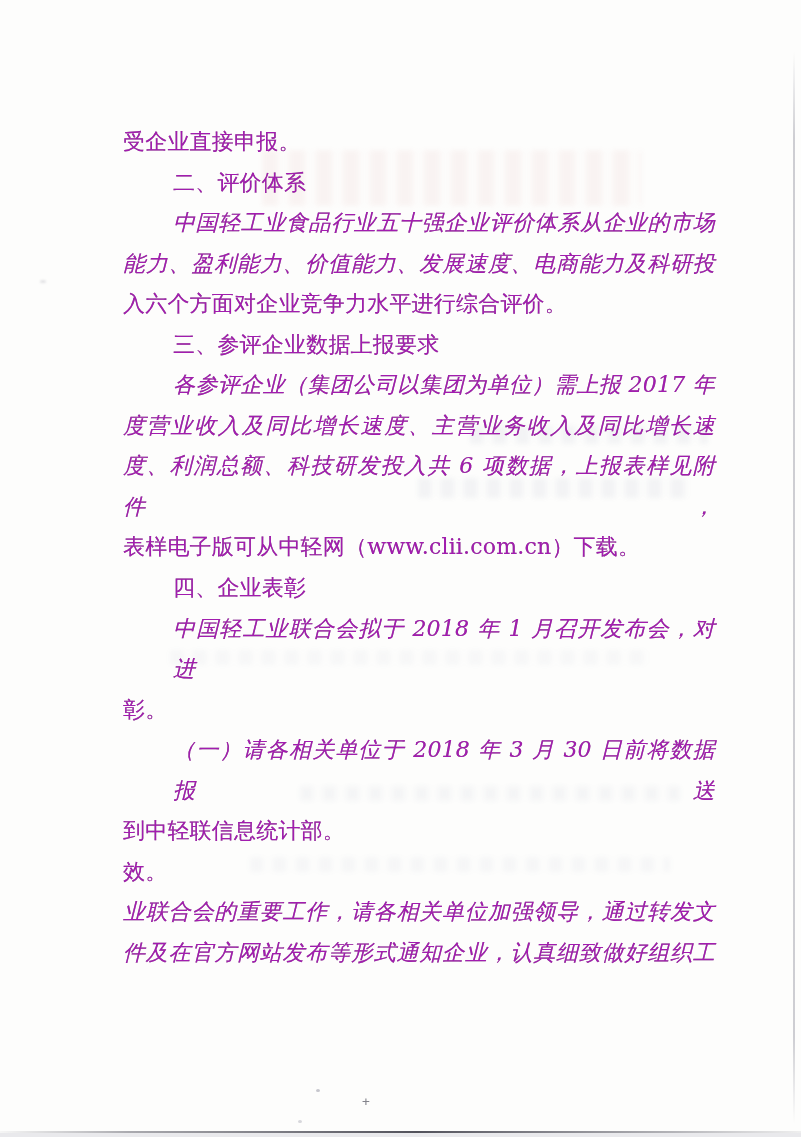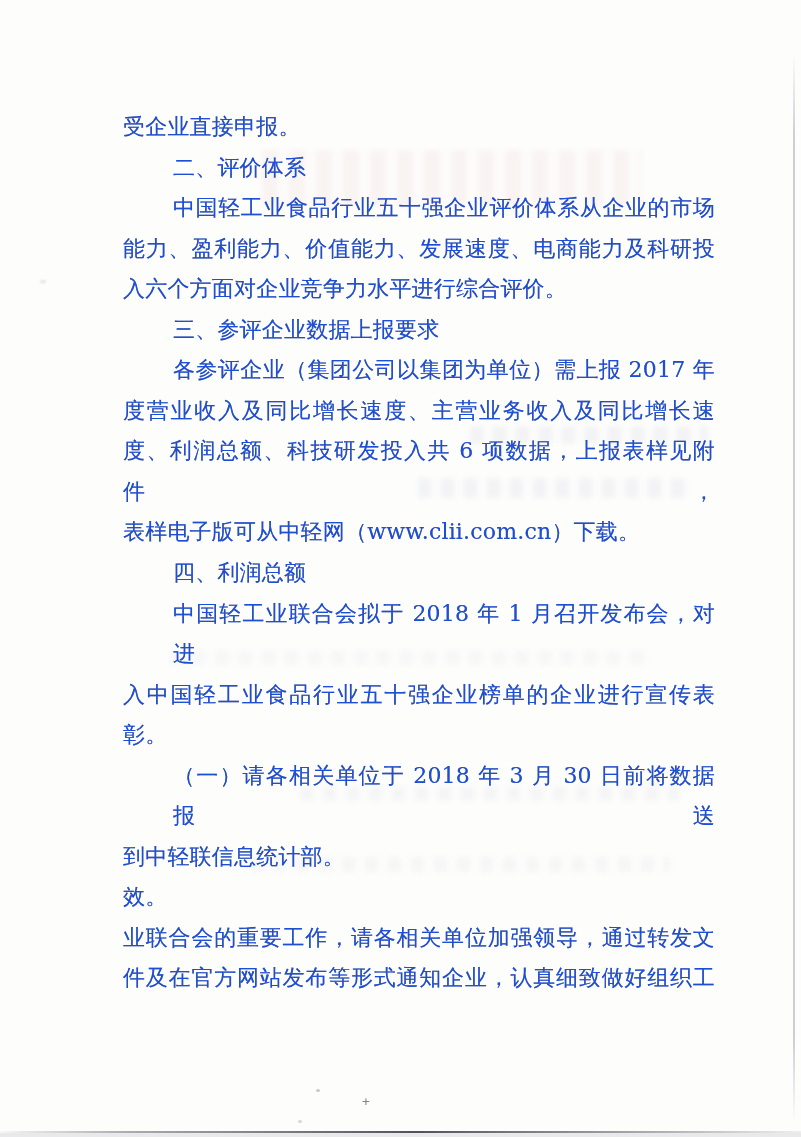--- a/index.html
+++ b/index.html
@@ -7,32 +7,32 @@
   body {
     position:relative;
     width:801px; height:1137px;
     background:#fdfdfc;
     overflow:hidden;
     font-family:"DejaVu Serif","Liberation Serif",serif;
   }
   
   .doc-text {
     position:absolute;
-    left:123px; top:107px; width:592px;
-    color:#1d4ed8;
+    left:123px; top:122px; width:592px;
+    color:#a21caf;
   }
   .line {
     font-size:22px;
     line-height:40.55px;
     letter-spacing:0.2px;
     white-space:normal;
     text-shadow:0 0 0.5px rgba(62,60,56,0.55);
   }
   .ind { padding-left:50px; }
-  .jf  { text-align:justify; text-align-last:justify; }
+  .jf  { text-align:justify; text-align-last:justify;font-style:italic; }
   
   .ghost {
     position:absolute;
     filter:blur(2.5px);
     pointer-events:none;
   }
   .ghost-red {
     background:repeating-linear-gradient(90deg,
       rgba(201,115,112,0.12) 0 16px, rgba(201,115,112,0.02) 16px 27px);
     opacity:0.55;
@@ -91,23 +91,22 @@
   <div class="line">受企业直接申报。</div>
   <div class="line ind">二、评价体系</div>
   <div class="line ind jf">中国轻工业食品行业五十强企业评价体系从企业的市场</div>
   <div class="line jf">能力、盈利能力、价值能力、发展速度、电商能力及科研投</div>
   <div class="line">入六个方面对企业竞争力水平进行综合评价。</div>
   <div class="line ind">三、参评企业数据上报要求</div>
   <div class="line ind jf">各参评企业（集团公司以集团为单位）需上报 2017 年</div>
   <div class="line jf">度营业收入及同比增长速度、主营业务收入及同比增长速</div>
   <div class="line jf">度、利润总额、科技研发投入共 6 项数据，上报表样见附件，</div>
   <div class="line">表样电子版可从中轻网（www.clii.com.cn）下载。</div>
-  <div class="line ind">四、利润总额</div>
+  <div class="line ind">四、企业表彰</div>
   <div class="line ind jf">中国轻工业联合会拟于 2018 年 1 月召开发布会，对进</div>
-  <div class="line jf">入中国轻工业食品行业五十强企业榜单的企业进行宣传表</div>
   <div class="line">彰。</div>
   <div class="line ind jf">（一）请各相关单位于 2018 年 3 月 30 日前将数据报送</div>
   <div class="line">到中轻联信息统计部。</div>
   <div class="line">效。</div>
   <div class="line jf">业联合会的重要工作，请各相关单位加强领导，通过转发文</div>
   <div class="line jf">件及在官方网站发布等形式通知企业，认真细致做好组织工</div>
 </div>
 
 <div class="plus-mark">+</div>
 <div class="speck sp1"></div>

